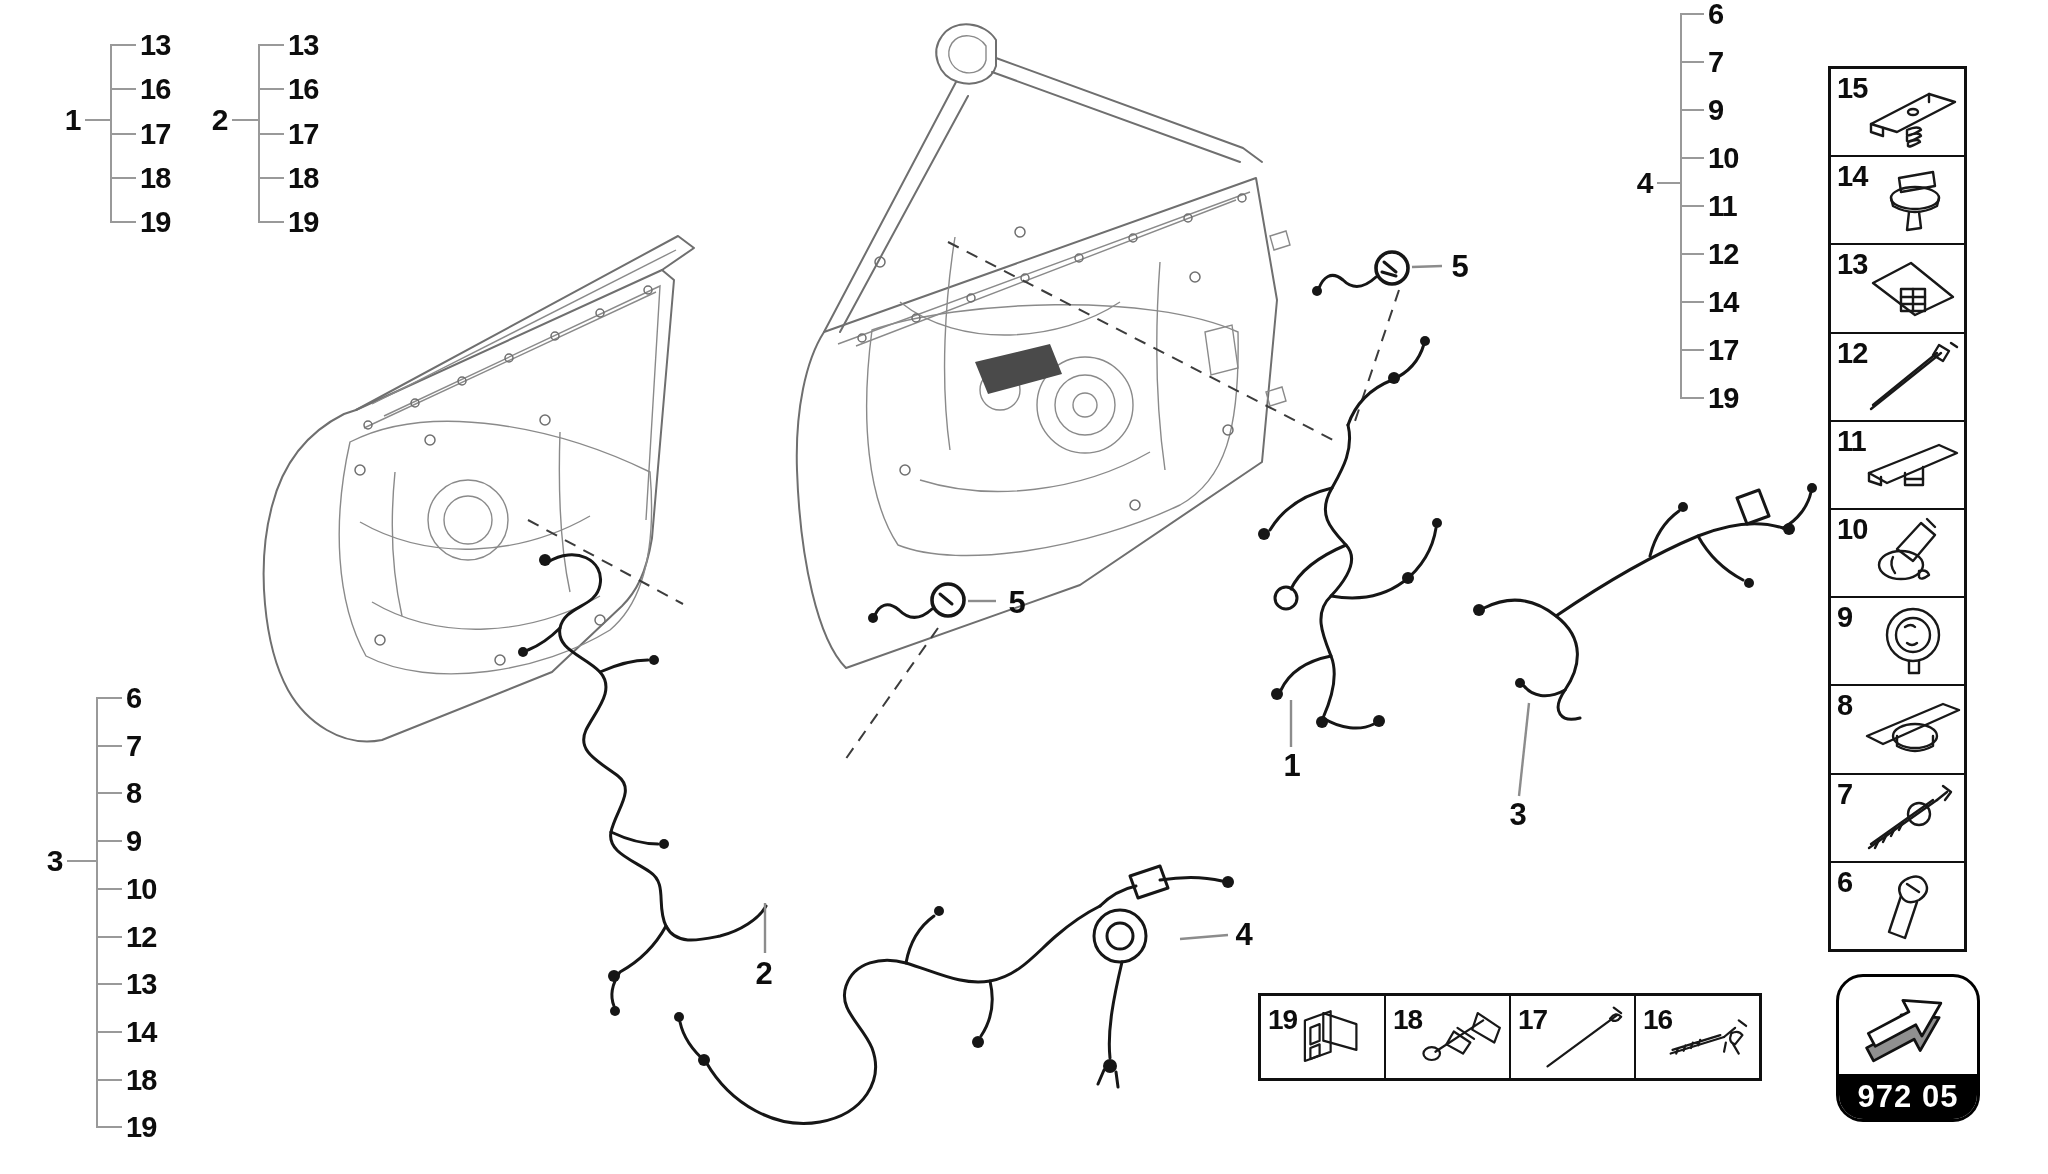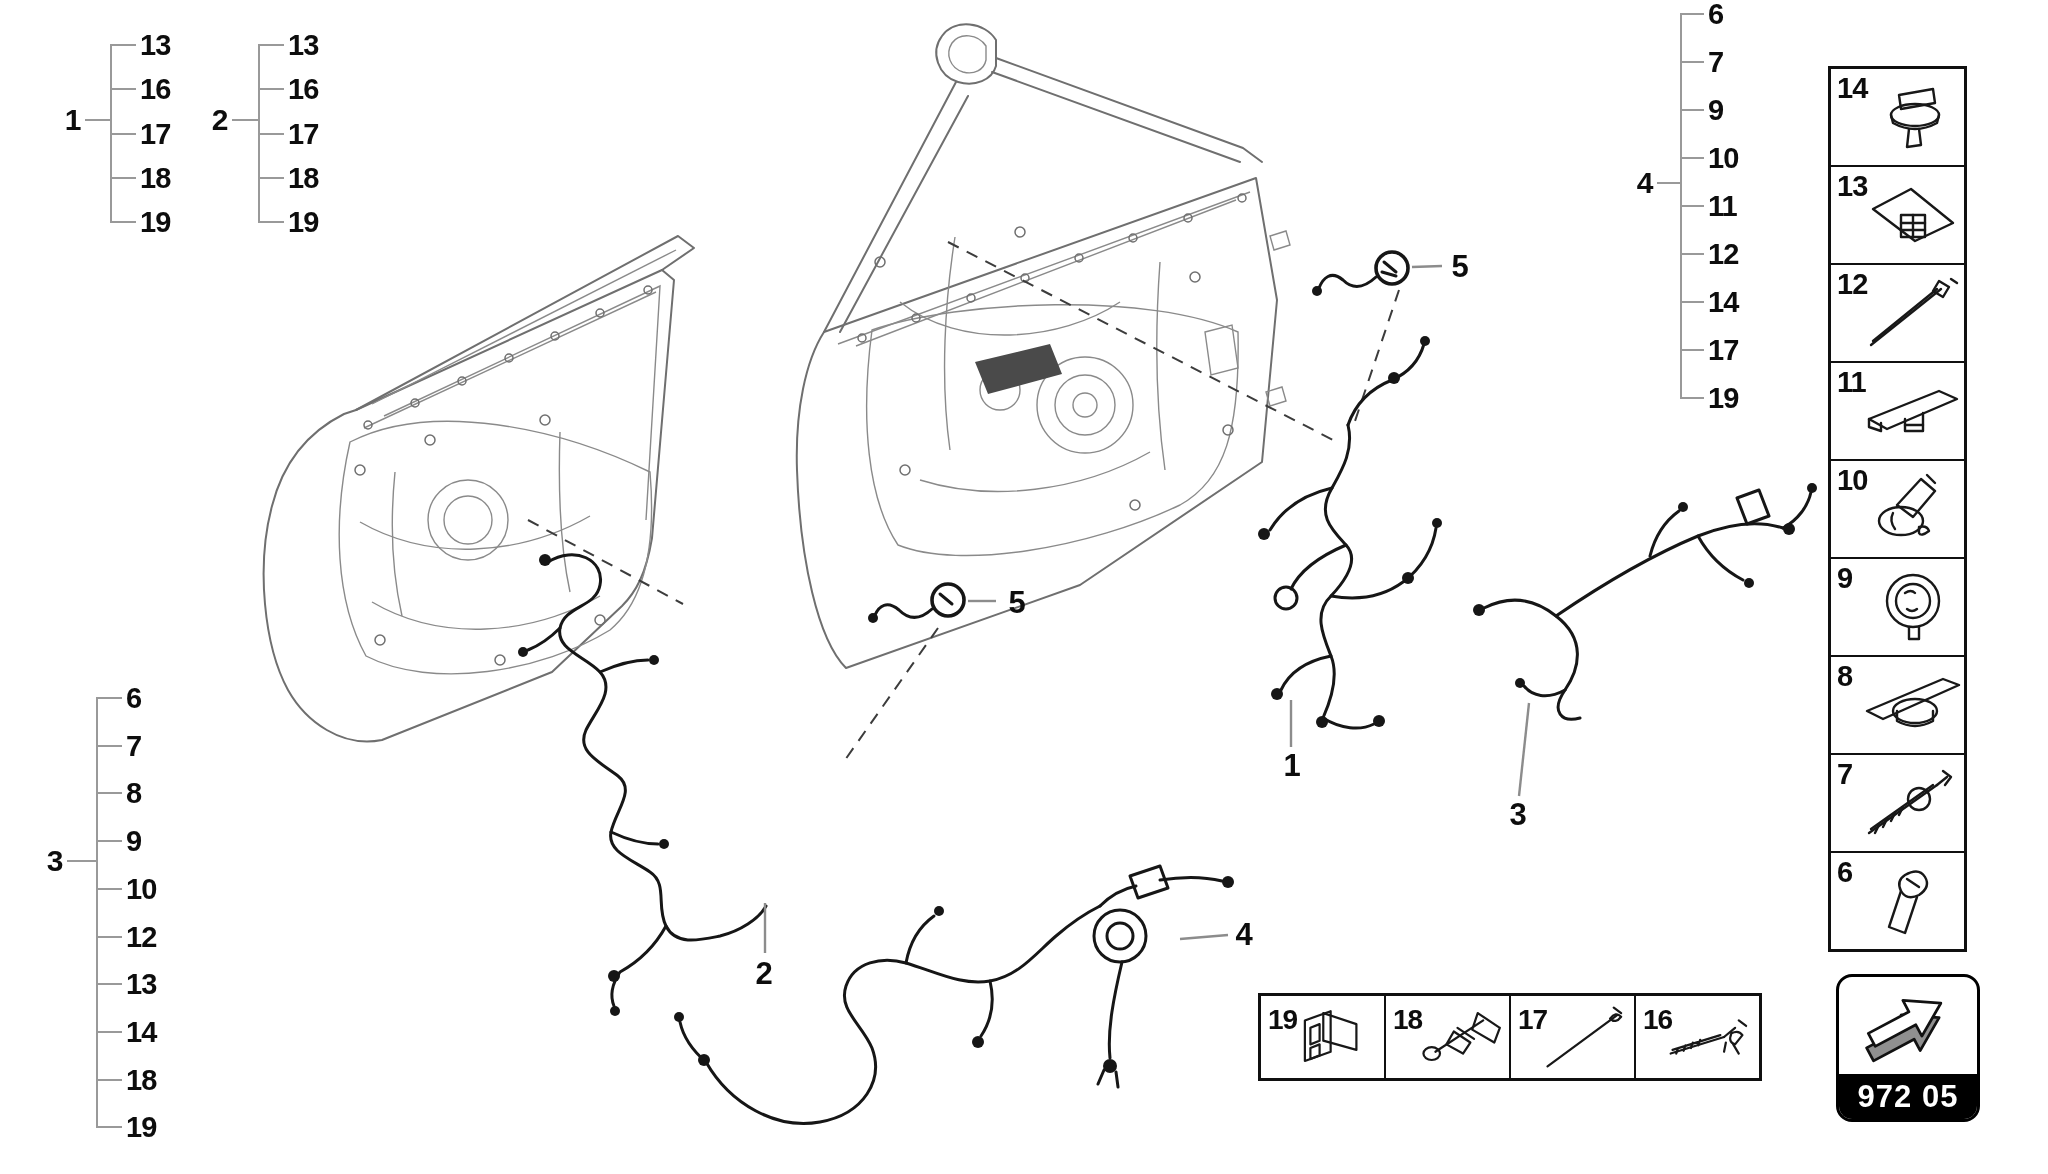--- a/index.html
+++ b/index.html
@@ -64,21 +64,21 @@
   }
   .pb-cell{flex:1;position:relative;border-right:2.5px solid #101010;}
   .pb-cell:last-child{border-right:none;}
   .pb-num{position:absolute;left:7px;top:10px;font-size:28px;font-weight:bold;line-height:1;letter-spacing:-1px;}
   .pb-icon{position:absolute;right:0px;top:50%;transform:translateY(-50%);width:92px;height:76px;}
   .pb-icon svg{width:100%;height:100%;}
 
   
   #code-badge{
     position:absolute;left:1836px;top:974px;width:144px;height:148px;
-    border:3.5px solid #000;border-radius:16px;box-sizing:border-box;
+    border:3.5px solid #000;border-radius:27px;box-sizing:border-box;
     background:#fff;overflow:hidden;
   }
   #badge-arrow{position:absolute;left:50%;top:44px;transform:translate(-50%,-50%);width:118px;height:92px;}
   #badge-band{
     position:absolute;left:0;right:0;bottom:0;height:45px;background:var(--badge-bg);
     display:flex;align-items:center;justify-content:center;
   }
   #badge-text{color:var(--badge-txt);font-size:31px;font-weight:bold;letter-spacing:1px;}
 </style>
 </head>
@@ -319,20 +319,32 @@
     <div class="h-label" style="left: 1292px; top: 765px;">1</div>
     <div class="h-label" style="left: 764px; top: 973px;">2</div>
     <div class="h-label" style="left: 1518px; top: 814px;">3</div>
     <div class="h-label" style="left: 1244px; top: 934px;">4</div>
     <div class="h-label" style="left: 1460px; top: 266px;">5</div>
     <div class="h-label" style="left: 1017px; top: 602px;">5</div>
   </div>
 
 <div id="parts-sidebar">
     <div class="ps-cell">
+      <span class="ps-num">15</span>
+      <span class="ps-icon"><svg viewBox="0 0 100 80">
+          <g fill="none" stroke="#181818" stroke-width="2.4" stroke-linejoin="round" stroke-linecap="round">
+            <path d="M8,52 L66,22 L92,30 L34,60 Z"></path>
+            <path d="M8,52 L8,60 L20,64 L20,56"></path>
+            <path d="M66,22 L66,30"></path>
+            <ellipse cx="50" cy="40" rx="5" ry="3"></ellipse>
+            <path d="M44,58 q12,-5 14,0 q-13,7 -14,5 Z M44,64 q12,-5 14,0 q-13,7 -14,5 Z M45,70 q11,-4 12,0 q-11,6 -12,4 Z"></path>
+          </g>
+        </svg></span>
+    </div>
+    <div class="ps-cell">
       <span class="ps-num">14</span>
       <span class="ps-icon"><svg viewBox="0 0 100 80">
           <g fill="none" stroke="#181818" stroke-width="2.4" stroke-linejoin="round" stroke-linecap="round">
             <path d="M36,18 L70,12 L72,26 L38,32 Z"></path>
             <ellipse cx="52" cy="38" rx="24" ry="11"></ellipse>
             <path d="M28,38 L30,46 Q52,58 74,46 L76,38"></path>
             <path d="M46,52 L44,70 L58,68 L56,52"></path>
           </g>
         </svg></span>
     </div>

